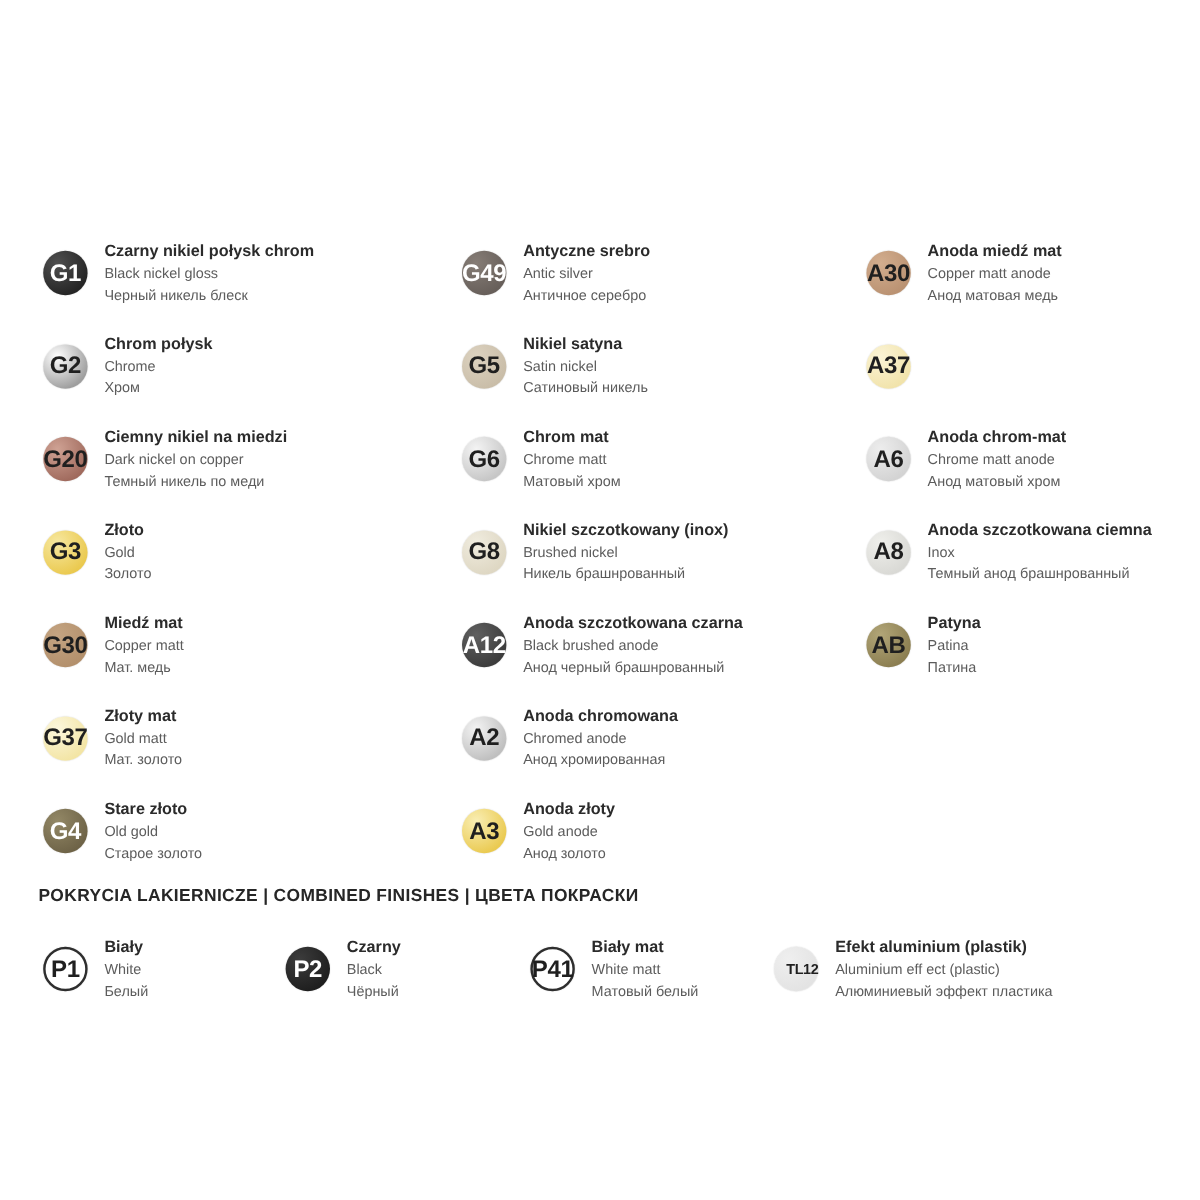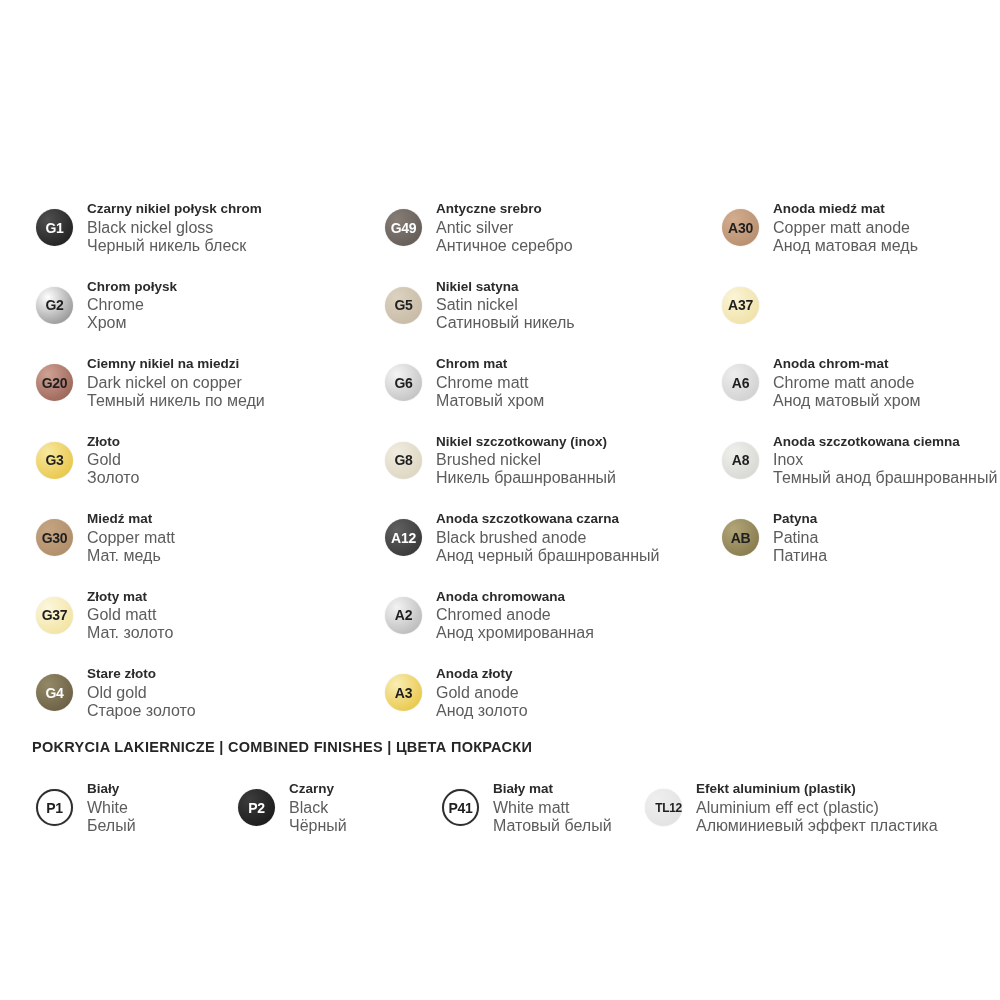--- a/index.html
+++ b/index.html
@@ -44,36 +44,36 @@
     min-width: 37px;
     border-radius: 50%;
     display: flex;
     align-items: center;
     justify-content: center;
     box-sizing: border-box;
     box-shadow: 0 0 1px rgba(0,0,0,0.25);
   }
   .code {
     font-weight: bold;
-    font-size: 14px;
+    font-size: 20px;
     letter-spacing: -0.3px;
     line-height: 1;
     user-select: none;
   }
   .code-sm { font-size: 12px; }
 
   .labels { white-space: nowrap; }
   .line1 {
     font-size: 13.5px;
     font-weight: bold;
     color: #2b2b2b;
     line-height: 18.4px;
   }
   .line2, .line3 {
-    font-size: 16px;
+    font-size: 12px;
     color: #5c5c5c;
     line-height: 18.4px;
   }
 </style>
 </head>
 <body>
 
 <div class="canvas">
 
   <div class="col" id="col-0-0">

